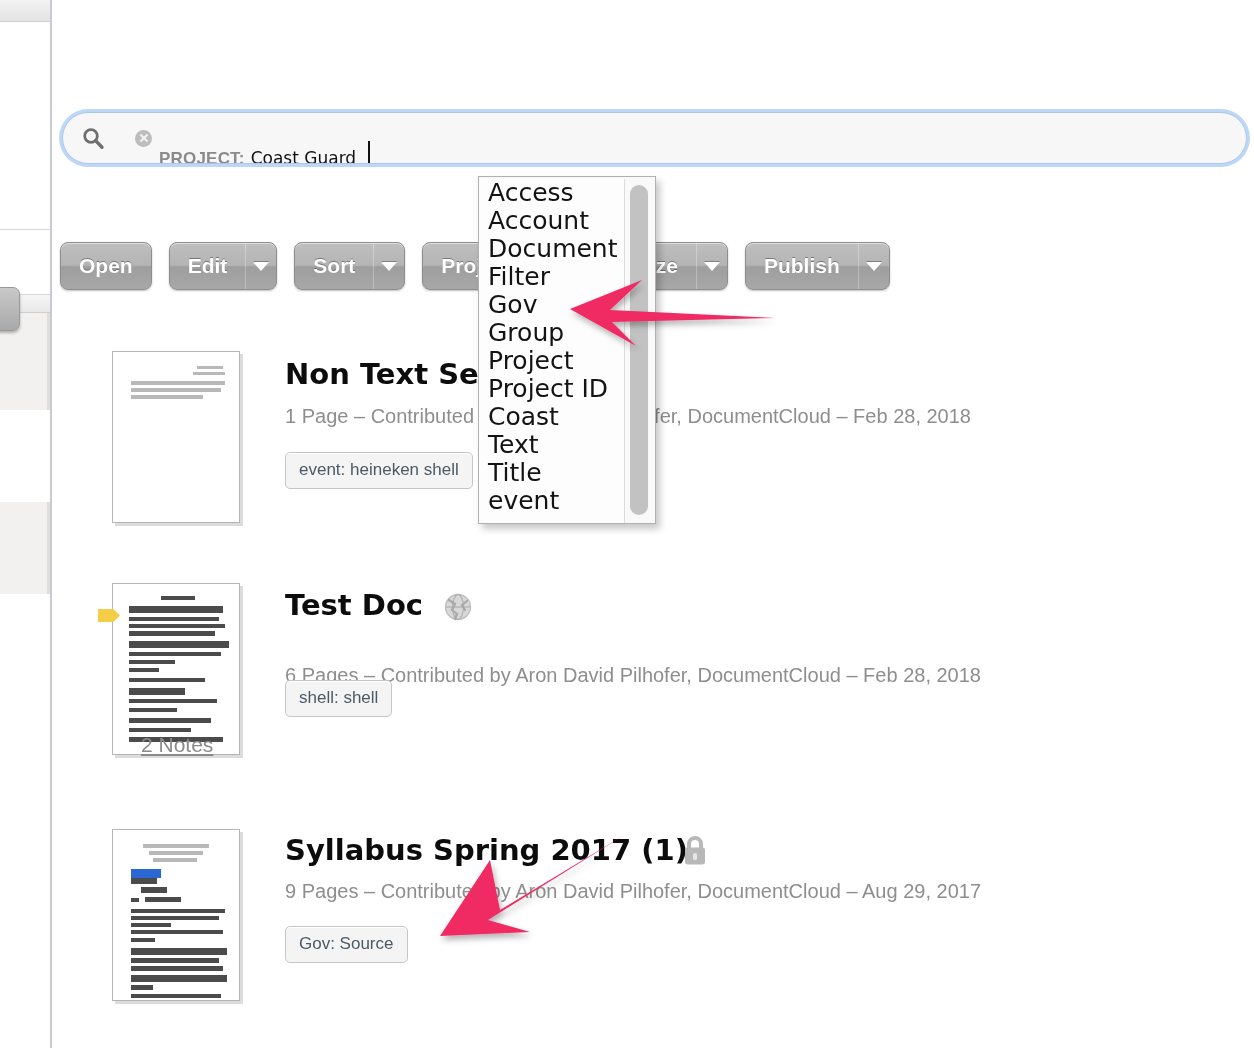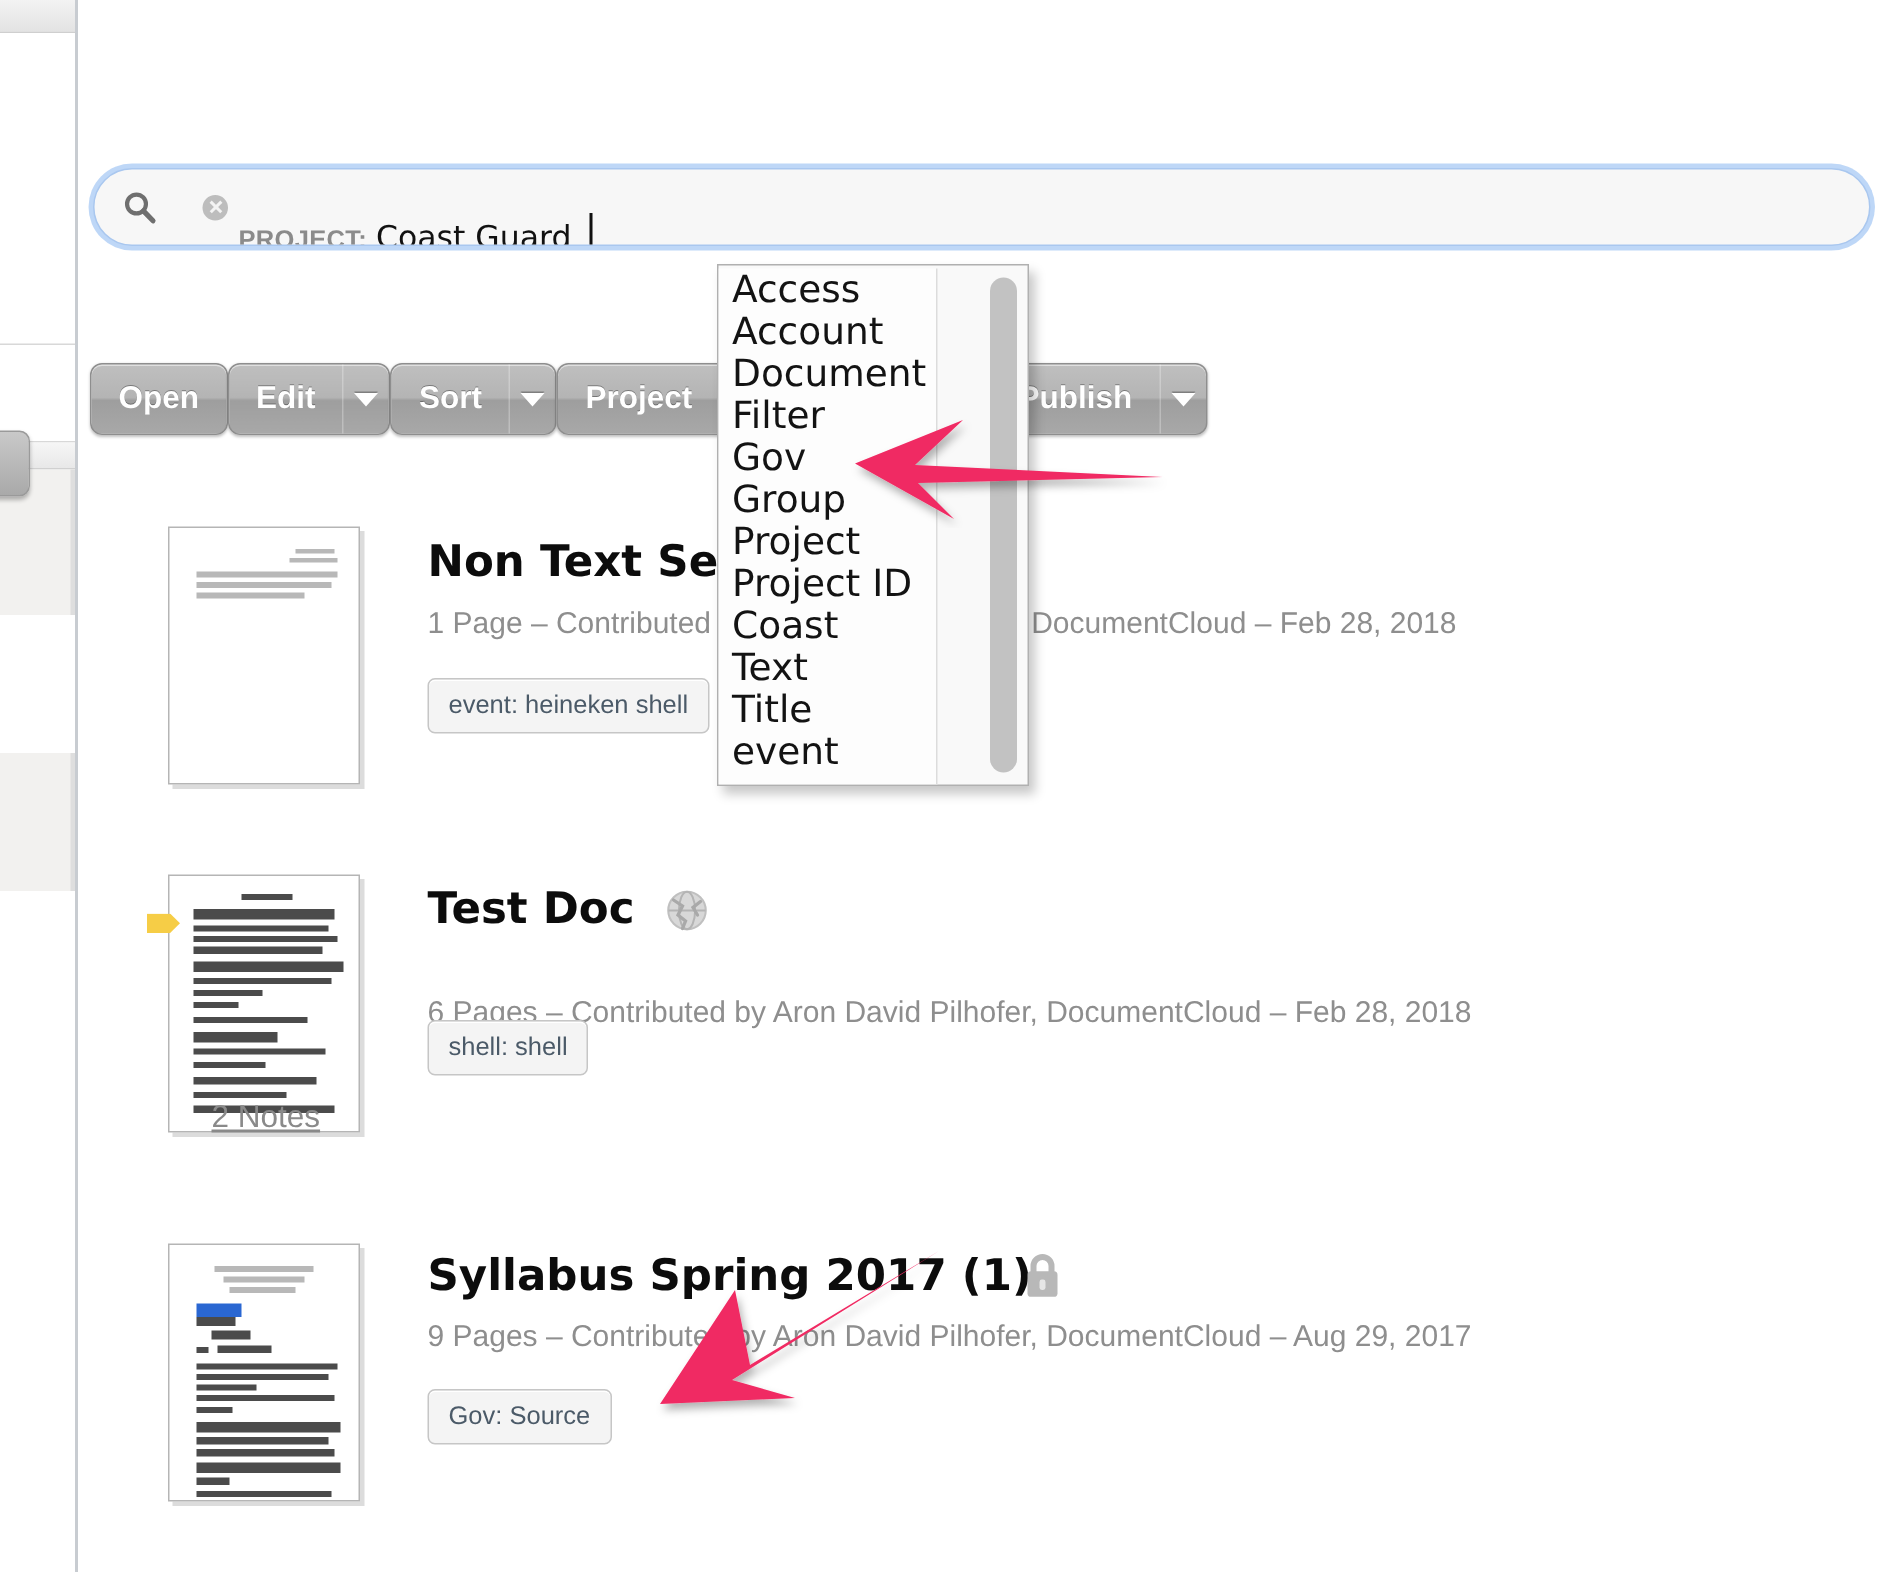--- a/index.html
+++ b/index.html
@@ -107,40 +107,41 @@
   .facet-remove::before { transform: rotate(45deg); }
   .facet-remove::after  { transform: rotate(-45deg); }
   .facet-label {
     font-size: 17px;
     font-weight: bold;
     color: #8b8b8b;
     letter-spacing: 0.2px;
     margin-right: 6px;
   }
   .facet-value {
-    font-size: 21px;
+    font-size: 17px;
     color: #111;
     font-family: "DejaVu Sans", sans-serif;
     margin-top: 40px;
   }
   #text-caret {
     display: inline-block;
     width: 2px;
     height: 27px;
     background: #111;
     margin-left: 12px;
     position: relative;
     top: 4px;
   }
 
   
   #toolbar {
     position: absolute;
     left: 60px; top: 242px;
     display: flex;
+    gap: 17px;
   }
   .tb-btn {
     height: 48px;
     border-radius: 8px;
     background: linear-gradient(#bfbfbf 0%, #b4b4b4 48%, #9e9e9e 52%, #a8a8a8 100%);
     border: 1px solid #8e8e8e;
     box-shadow: inset 0 1px 0 rgba(255,255,255,0.5), 0 1px 2px rgba(0,0,0,0.25);
     display: flex;
     align-items: center;
     box-sizing: border-box;
@@ -165,21 +166,21 @@
     border-left: 8px solid transparent;
     border-right: 8px solid transparent;
     border-top: 9px solid #ffffff;
     filter: drop-shadow(0 -1px 0 rgba(0,0,0,0.3));
   }
 
   
   #autocomplete {
     position: absolute;
     left: 478px; top: 176px;
-    width: 208px; height: 348px;
+    width: 178px; height: 348px;
     background: #f9f9f9;
     border: 1px solid #b0b0b0;
     box-shadow: 4px 5px 7px rgba(0,0,0,0.22);
     box-sizing: border-box;
     z-index: 30;
     overflow: hidden;
   }
   #ac-list {
     position: absolute;
     left: 0; top: 2px;

